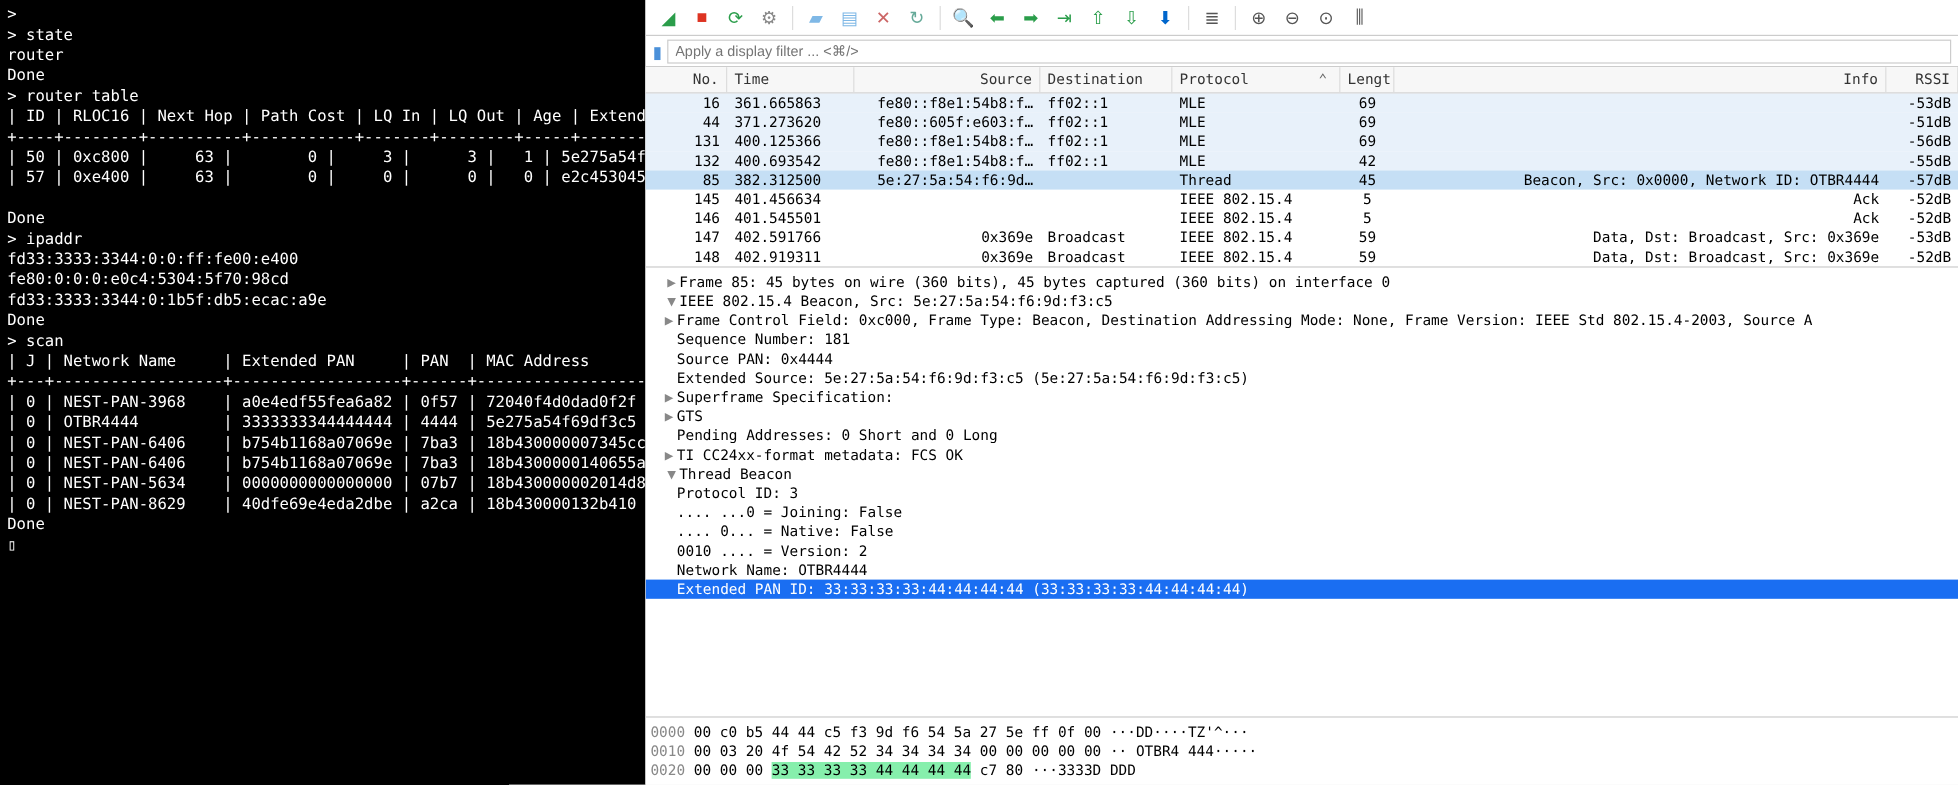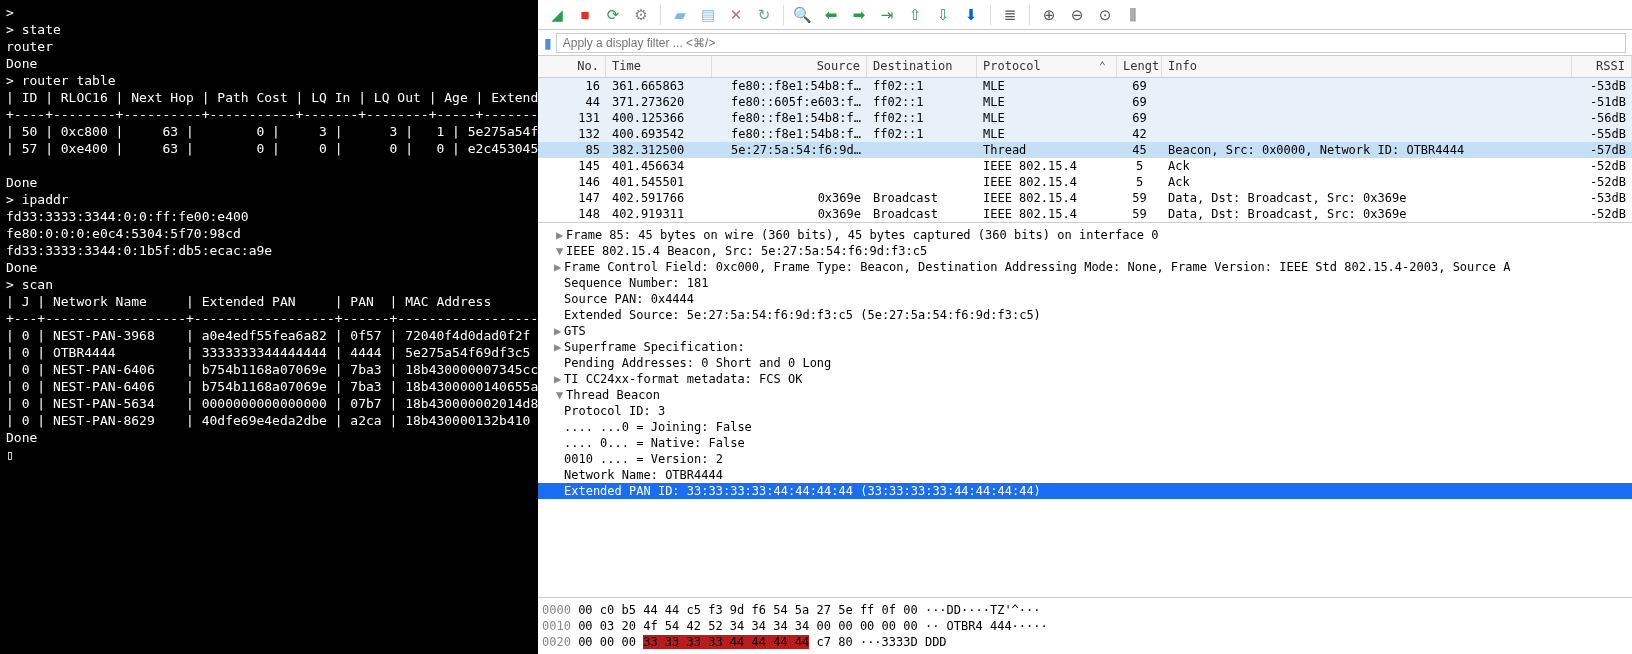--- a/index.html
+++ b/index.html
@@ -16,33 +16,33 @@
 .hdr-row { display:flex; background:#f7f7f7; border-bottom:1px solid #ccc; height:22px; }
 .hdr-row > div { padding:3px 6px; border-right:1px solid #ddd; color:#333; }
 .pkt-row { display:flex; height:16px; line-height:16px; }
 .pkt-row > div { padding:0 6px; white-space:nowrap; overflow:hidden; }
 .c-no  { width:68px; text-align:right; }
 .c-time{ width:106px; }
 .c-src { width:155px;text-align:right; }
 .c-dst { width:110px; }
 .c-prot{ width:140px; }
 .c-len { width:45px; text-align:center; }
-.c-info{ flex:1; }
+.c-info{ flex:1;text-align:right; }
 .c-rssi{ width:60px; text-align:right; }
 .bg-blue { background:#e8f1fa; }
 .bg-sel  { background:#c5dff5; }
 .details { flex:1; background:#fff; font-family: Menlo, monospace; font-size:12px; padding:4px 0; border-top:1px solid #ccc; overflow:hidden; white-space:nowrap; }
 .dline { padding:0 4px; line-height:16px; }
 .tri { display:inline-block; width:10px; color:#888; }
 .pad1 { padding-left:18px; }
 .pad2 { padding-left:16px; }
 .sel-line { background:#1a6ef2; color:#fff; }
 .hex { background:#fff; font-family: Menlo, monospace; font-size:12px; padding:4px 4px; border-top:1px solid #ccc; line-height:16px; }
 .hex-off { color:#888; }
-.hex-sel { background:#b91c1c; }
+.hex-sel { background:#86efac; }
 .sort-arrow { float:right; color:#666; margin-right:4px; }
 </style>
 </head>
 <body>
 
 <div class="terminal" id="term">&gt;
 &gt; state
 router
 Done
 &gt; router table
@@ -208,22 +208,22 @@
       </div>
   </div>
 
   <div class="details" id="details">
       <div class="dline pad1"><span class="tri">▶</span><span>Frame 85: 45 bytes on wire (360 bits), 45 bytes captured (360 bits) on interface 0</span></div>
       <div class="dline pad1"><span class="tri">▼</span><span>IEEE 802.15.4 Beacon, Src: 5e:27:5a:54:f6:9d:f3:c5</span></div>
       <div class="dline pad2"><span class="tri">▶</span><span>Frame Control Field: 0xc000, Frame Type: Beacon, Destination Addressing Mode: None, Frame Version: IEEE Std 802.15.4-2003, Source A</span></div>
       <div class="dline pad2"><span class="tri"></span><span>Sequence Number: 181</span></div>
       <div class="dline pad2"><span class="tri"></span><span>Source PAN: 0x4444</span></div>
       <div class="dline pad2"><span class="tri"></span><span>Extended Source: 5e:27:5a:54:f6:9d:f3:c5 (5e:27:5a:54:f6:9d:f3:c5)</span></div>
+      <div class="dline pad2"><span class="tri">▶</span><span>Superframe Specification:</span></div>
       <div class="dline pad2"><span class="tri">▶</span><span>GTS</span></div>
-      <div class="dline pad2"><span class="tri">▶</span><span>Superframe Specification:</span></div>
       <div class="dline pad2"><span class="tri"></span><span>Pending Addresses: 0 Short and 0 Long</span></div>
       <div class="dline pad2"><span class="tri">▶</span><span>TI CC24xx-format metadata: FCS OK</span></div>
       <div class="dline pad1"><span class="tri">▼</span><span>Thread Beacon</span></div>
       <div class="dline pad2"><span class="tri"></span><span>Protocol ID: 3</span></div>
       <div class="dline pad2"><span class="tri"></span><span>.... ...0 = Joining: False</span></div>
       <div class="dline pad2"><span class="tri"></span><span>.... 0... = Native: False</span></div>
       <div class="dline pad2"><span class="tri"></span><span>0010 .... = Version: 2</span></div>
       <div class="dline pad2"><span class="tri"></span><span>Network Name: OTBR4444</span></div>
       <div class="dline pad2 sel-line"><span class="tri"></span><span>Extended PAN ID: 33:33:33:33:44:44:44:44 (33:33:33:33:44:44:44:44)</span></div>
     </div>

